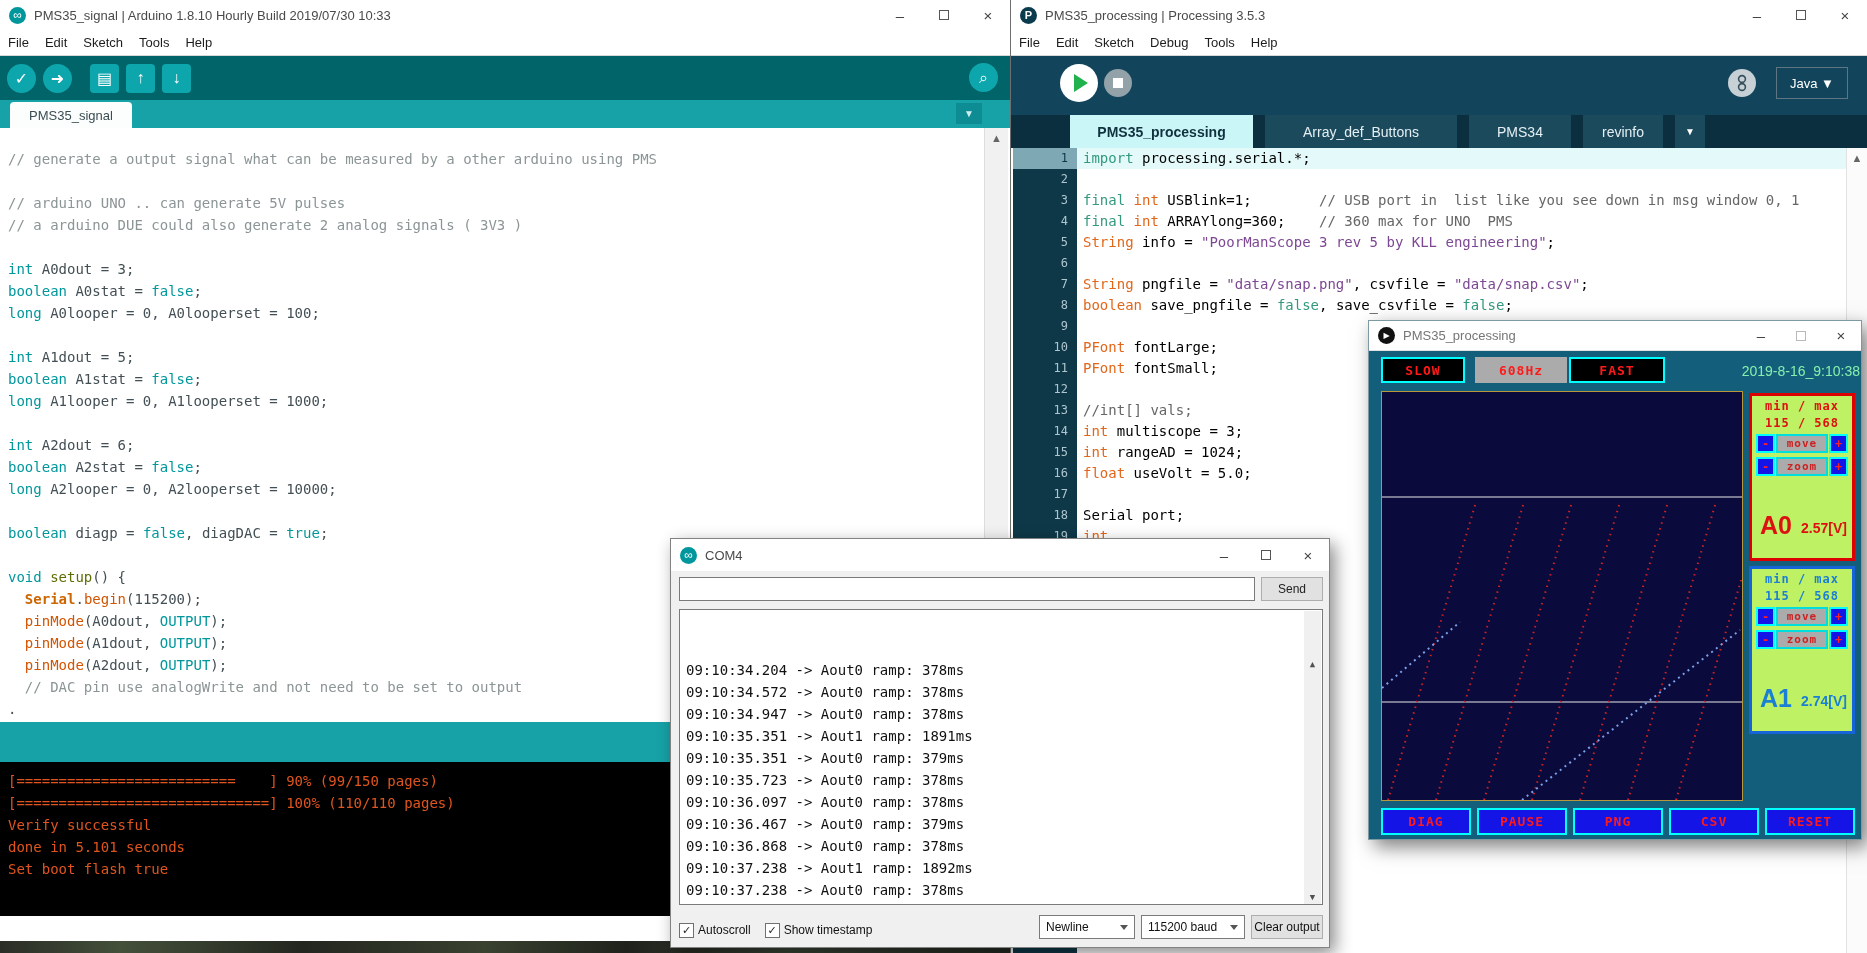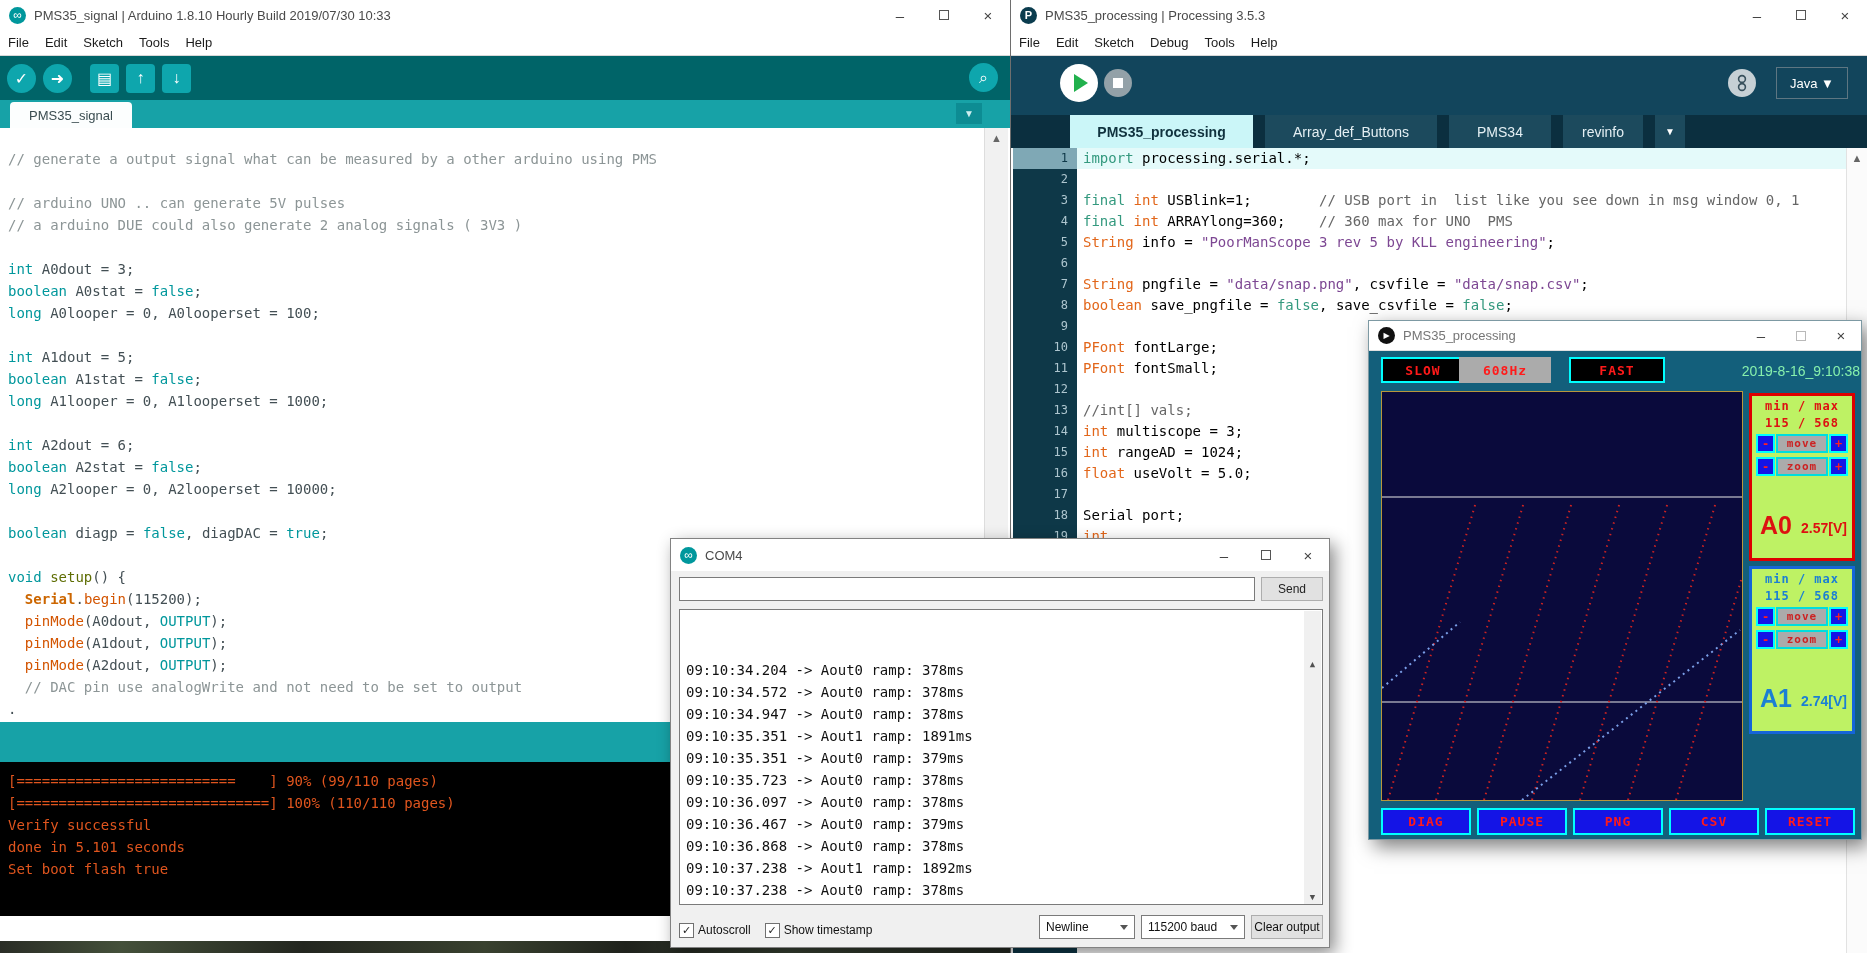--- a/index.html
+++ b/index.html
@@ -43,21 +43,21 @@
   #pro-toolbar { left:0; top:56px; width:857px; height:59px; background:#12455c; }
   #pro-run { position:absolute; left:49px; top:8px; width:38px; height:38px; border-radius:50%; background:#fff; display:flex; align-items:center; justify-content:center; }
   #pro-run .tri { width:0; height:0; border-left:14px solid #21b14d; border-top:9px solid transparent; border-bottom:9px solid transparent; margin-left:4px; }
   #pro-stop { position:absolute; left:93px; top:13px; width:28px; height:28px; border-radius:50%; background:#93a1a8; display:flex; align-items:center; justify-content:center; }
   #pro-stop .sq { width:10px; height:10px; background:#fff; }
   #pro-debug { position:absolute; left:717px; top:13px; width:28px; height:28px; border-radius:50%; background:#c6d0d5; display:flex; align-items:center; justify-content:center; }
   #pro-mode { position:absolute; left:765px; top:11px; width:72px; height:32px; border:1px solid #5e7682; color:#fff; font-size:13px; display:flex; align-items:center; justify-content:center; }
   #pro-tabstrip { left:0; top:115px; width:857px; height:33px; background:#0b2f3f; display:flex; align-items:flex-end; padding-left:59px; }
   .ptab { height:33px; display:flex; align-items:center; justify-content:center; font-size:14px; color:#e4eff3; background:#1c4a5d; margin-right:12px; padding:0 10px; white-space:nowrap; }
   .ptab.active { background:#cbf6f8; color:#10323e; font-weight:bold; }
-  .ptab:nth-child(1){width:183px;} .ptab:nth-child(2){width:172px;} .ptab:nth-child(3){width:102px;} .ptab:nth-child(4){width:80px;}
+  .ptab:nth-child(1){width:183px;} .ptab:nth-child(2){width:192px;} .ptab:nth-child(3){width:102px;} .ptab:nth-child(4){width:80px;}
   #ptab-drop { width:30px; height:33px; background:#1c4a5d; color:#fff; font-size:10px; display:flex; align-items:center; justify-content:center; }
   #pro-gutter { left:2px; top:148px; width:64px; height:805px; background:#0e3848; }
   #pro-code { left:2px; top:148px; width:843px; height:805px; overflow:hidden; font-family:"DejaVu Sans Mono", monospace; font-size:14px; }
   .crow { display:flex; height:21px; line-height:21px; white-space:pre; }
   .crow .lnum { width:64px; min-width:64px; text-align:right; padding-right:9px; font-size:12px; color:#aec6cf; background:#0e3848; }
   .crow .ctext { padding-left:6px; }
   .crow.cur { background:#e4fafa; }
   .crow.cur .lnum { background:#7fa8b5; color:#0e3848; }
   .p-g{color:#33997e;} .p-o{color:#e2661a;} .p-s{color:#7d4793;} .p-c{color:#666;} .p-p{color:#000;}
   #pro-scroll { left:835px; top:148px; width:21px; height:805px; background:#fbfbfb; border-left:1px solid #e2e2e2; }
@@ -135,21 +135,21 @@
   <div class="abs ard-tbtn round" id="ard-serialbtn" style="top:63px;">⌕</div>
   <div class="abs" id="ard-tabstrip">
     <div id="ard-tab">PMS35_signal</div>
     <div id="ard-tabdrop">▼</div>
   </div>
   <div class="abs" id="ard-code"><div style="height: 22px;"><span class="a-c">// generate a output signal what can be measured by a other arduino using PMS</span></div><div style="height: 22px;">&nbsp;</div><div style="height: 22px;"><span class="a-c">// arduino UNO .. can generate 5V pulses</span></div><div style="height: 22px;"><span class="a-c">// a arduino DUE could also generate 2 analog signals ( 3V3 )</span></div><div style="height: 22px;">&nbsp;</div><div style="height: 22px;"><span class="a-k">int</span><span class="a-p"> A0dout = 3;</span></div><div style="height: 22px;"><span class="a-k">boolean</span><span class="a-p"> A0stat = </span><span class="a-k">false</span><span class="a-p">;</span></div><div style="height: 22px;"><span class="a-k">long</span><span class="a-p"> A0looper = 0, A0looperset = 100;</span></div><div style="height: 22px;">&nbsp;</div><div style="height: 22px;"><span class="a-k">int</span><span class="a-p"> A1dout = 5;</span></div><div style="height: 22px;"><span class="a-k">boolean</span><span class="a-p"> A1stat = </span><span class="a-k">false</span><span class="a-p">;</span></div><div style="height: 22px;"><span class="a-k">long</span><span class="a-p"> A1looper = 0, A1looperset = 1000;</span></div><div style="height: 22px;">&nbsp;</div><div style="height: 22px;"><span class="a-k">int</span><span class="a-p"> A2dout = 6;</span></div><div style="height: 22px;"><span class="a-k">boolean</span><span class="a-p"> A2stat = </span><span class="a-k">false</span><span class="a-p">;</span></div><div style="height: 22px;"><span class="a-k">long</span><span class="a-p"> A2looper = 0, A2looperset = 10000;</span></div><div style="height: 22px;">&nbsp;</div><div style="height: 22px;"><span class="a-k">boolean</span><span class="a-p"> diagp = </span><span class="a-k">false</span><span class="a-p">, diagDAC = </span><span class="a-k">true</span><span class="a-p">;</span></div><div style="height: 22px;">&nbsp;</div><div style="height: 22px;"><span class="a-k">void</span><span class="a-p"> </span><span class="a-f">setup</span><span class="a-p">() {</span></div><div style="height: 22px;"><span class="a-p">  </span><span class="a-O">Serial</span><span class="a-p">.</span><span class="a-o">begin</span><span class="a-p">(115200);</span></div><div style="height: 22px;"><span class="a-p">  </span><span class="a-o">pinMode</span><span class="a-p">(A0dout, </span><span class="a-k">OUTPUT</span><span class="a-p">);</span></div><div style="height: 22px;"><span class="a-p">  </span><span class="a-o">pinMode</span><span class="a-p">(A1dout, </span><span class="a-k">OUTPUT</span><span class="a-p">);</span></div><div style="height: 22px;"><span class="a-p">  </span><span class="a-o">pinMode</span><span class="a-p">(A2dout, </span><span class="a-k">OUTPUT</span><span class="a-p">);</span></div><div style="height: 22px;"><span class="a-p">  </span><span class="a-c">// DAC pin use analogWrite and not need to be set to output</span></div><div style="height: 22px;"><span class="a-p">.</span></div></div>
   <div class="abs" id="ard-scroll">
     <div class="scrolltop">▲</div>
   </div>
   <div class="abs" id="ard-band"></div>
-  <div class="abs" id="ard-console"><div class="conline">[==========================    ] 90% (99/110 pages)</div><div class="conline">[==============================] 100% (110/110 pages)</div><div class="conline">Verify successful</div><div class="conline">done in 5.101 seconds</div><div class="conline">Set boot flash true</div></div>
+  <div class="abs" id="ard-console"><div class="conline">[==========================    ] 90% (99/150 pages)</div><div class="conline">[==============================] 100% (110/110 pages)</div><div class="conline">Verify successful</div><div class="conline">done in 5.101 seconds</div><div class="conline">Set boot flash true</div></div>
 </div>
 <div class="abs" id="wallpaper"></div>
 
 <div class="abs" id="pro-win">
   <div class="titlebar">
     <span class="appicon ic-pro">P</span>
     <span class="wtitle">PMS35_processing | Processing 3.5.3</span>
     <div class="wbtns">
       <span class="wbtn">–</span>
       <span class="wbtn">
@@ -260,21 +260,21 @@
     <span class="wtitle" style="color:#767676">PMS35_processing</span>
     <div class="wbtns">
       <span class="wbtn" style="width:40px">–</span>
       <span class="wbtn" style="width:40px">
           <span class="maxbox" style="border-color:#b9b9b9"></span>
         </span>
       <span class="wbtn" style="width:40px">×</span>
     </div>
   </div>
   <div class="spd bluebtn" style="left:12px;width:84px;">SLOW</div>
-  <div class="spd" style="left:90px;width:92px;background:#ababab;">608Hz</div>
+  <div class="spd" style="left:106px;width:92px;background:#ababab;">608Hz</div>
   <div class="spd bluebtn" style="left:200px;width:96px;">FAST</div>
   <div id="scope-clock">2019-8-16_9:10:38</div>
 
   <div id="scope-display">
     <svg width="360" height="408">
       <line x1="0" y1="105" x2="360" y2="105" stroke="#e8e8e8" stroke-width="1"></line>
       <line x1="0" y1="310" x2="360" y2="310" stroke="#e8e8e8" stroke-width="1"></line>
       <g stroke="#cc2222" stroke-width="2" stroke-dasharray="1.5,4.5">
         <line x1="6" y1="408" x2="94" y2="110"></line>
         <line x1="54" y1="408" x2="142" y2="110"></line>

